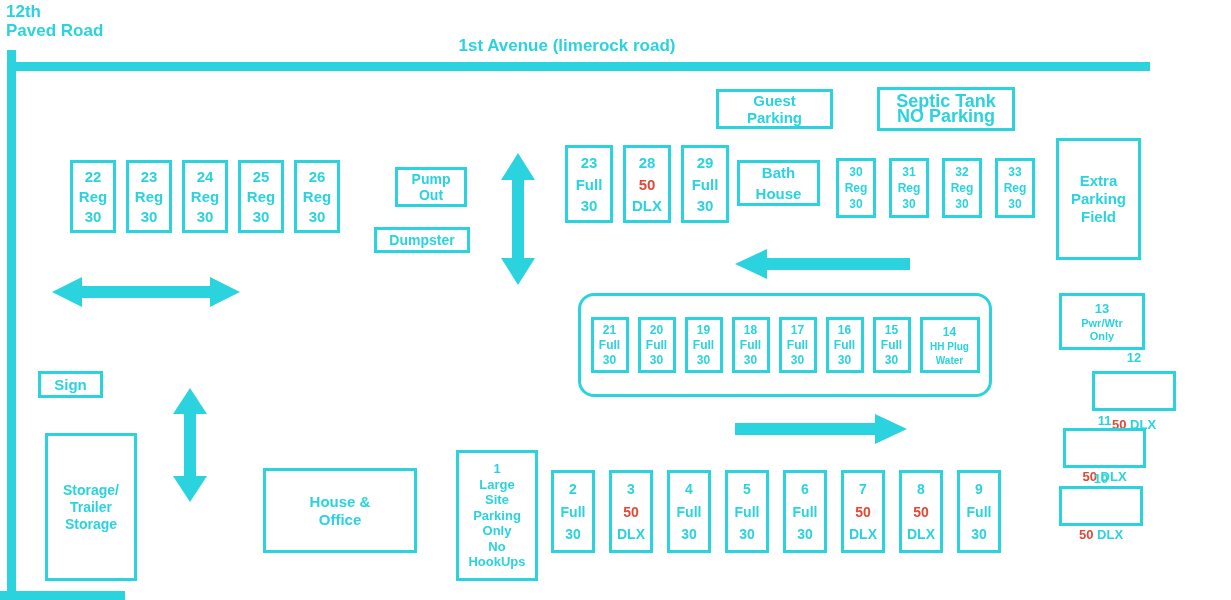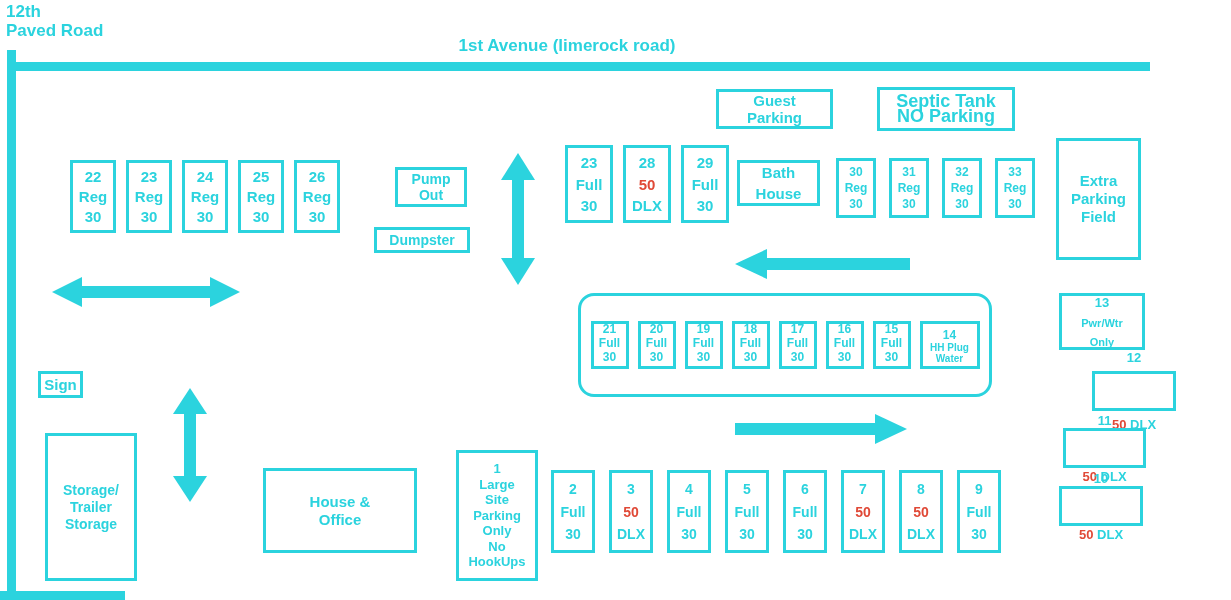--- a/index.html
+++ b/index.html
@@ -28,21 +28,21 @@
     text-align:center; padding:2px 0;
   }
   .row-a { gap:10px; } .row-a .site { width:46px; height:73px; font-size:15px; }
   .row-b { gap:10px; } .row-b .site { width:48px; height:78px; font-size:15px; }
   .row-c { gap:13px; } .row-c .site { width:40px; height:60px; font-size:12px; }
   .row-e { gap:14px; } .row-e .site { width:44px; height:83px; font-size:14px; }
   .rounded-group {
     position:absolute; border:3px solid var(--accent); border-radius:16px;
     display:flex; align-items:center; justify-content:center; gap:9px; background:#fff;
   }
-  .rounded-group .site { width:38px; height:48px; font-size:12px;justify-content:flex-end; }
+  .rounded-group .site { width:38px; height:56px; font-size:12px; }
   .rounded-group .site.wide { width:60px; }
   .sm2 { font-size:10px; }
   svg.arrow { position:absolute; fill:var(--accent); }
   .inline-line { white-space:nowrap;margin-top:40px; }
 </style>
 </head>
 <body>
 
 <div id="canvas">
 
@@ -209,35 +209,35 @@
   <div class="box" style="left:374px;top:227px;width:96px;height:26px;font-size:14px">Dumpster</div>
   <div class="box pre" style="left:716px;top:89px;width:117px;height:40px;font-size:15px;line-height:17px">Guest
 Parking</div>
   <div class="box pre" style="left:877px;top:87px;width:138px;height:44px;font-size:18px;line-height:15px">Septic Tank
 NO Parking</div>
   <div class="box pre" style="left:737px;top:160px;width:83px;height:46px;font-size:15px;line-height:21px">Bath
 House</div>
   <div class="box pre" style="left:1056px;top:138px;width:85px;height:122px;font-size:15px;line-height:18px">Extra
 Parking
 Field</div>
-  <div class="box" style="left:38px;top:371px;width:45px;height:27px;font-size:15px">Sign</div>
+  <div class="box" style="left:38px;top:371px;width:65px;height:27px;font-size:15px">Sign</div>
   <div class="box pre" style="left:45px;top:433px;width:92px;height:148px;font-size:14px;line-height:17px">Storage/
 Trailer
 Storage</div>
   <div class="box pre" style="left:263px;top:468px;width:154px;height:85px;font-size:15px;line-height:18px">House &amp;
 Office</div>
   <div class="box pre" style="left:456px;top:450px;width:82px;height:131px;font-size:13px;line-height:15.5px">1
 Large
 Site
 Parking
 Only
 No
 HookUps</div>
 
-  <div class="box" style="left:1059px;top:293px;width:86px;height:57px;gap:7px">
+  <div class="box" style="left:1059px;top:293px;width:86px;height:57px;gap:1px">
     <div style="font-size:13px">13</div>
     <div style="font-size:11px">Pwr/Wtr</div>
     <div style="font-size:11px">Only</div>
   </div>
   <div class="box" style="left:1092px;top:371px;width:84px;height:40px;gap:12px">
     <div style="font-size:13px">12</div>
     <div class="inline-line" style="font-size:13px"><span class="red">50</span> <span>DLX</span></div>
   </div>
   <div class="box" style="left:1063px;top:428px;width:83px;height:40px;gap:1px">
     <div style="font-size:13px">11</div>

